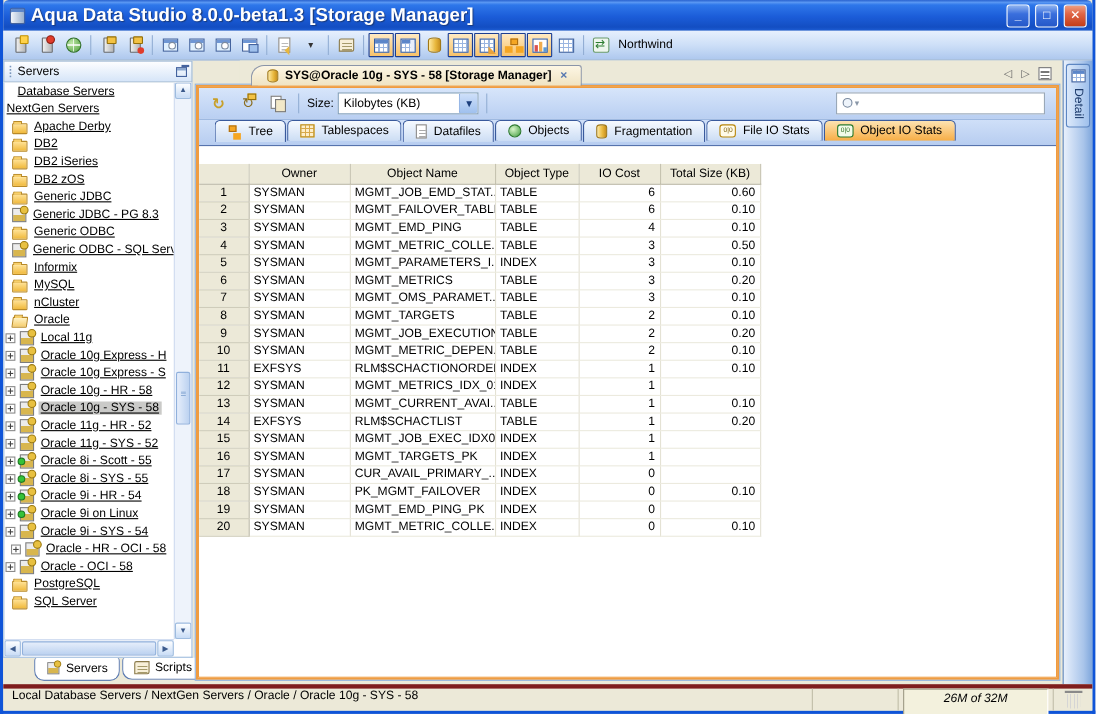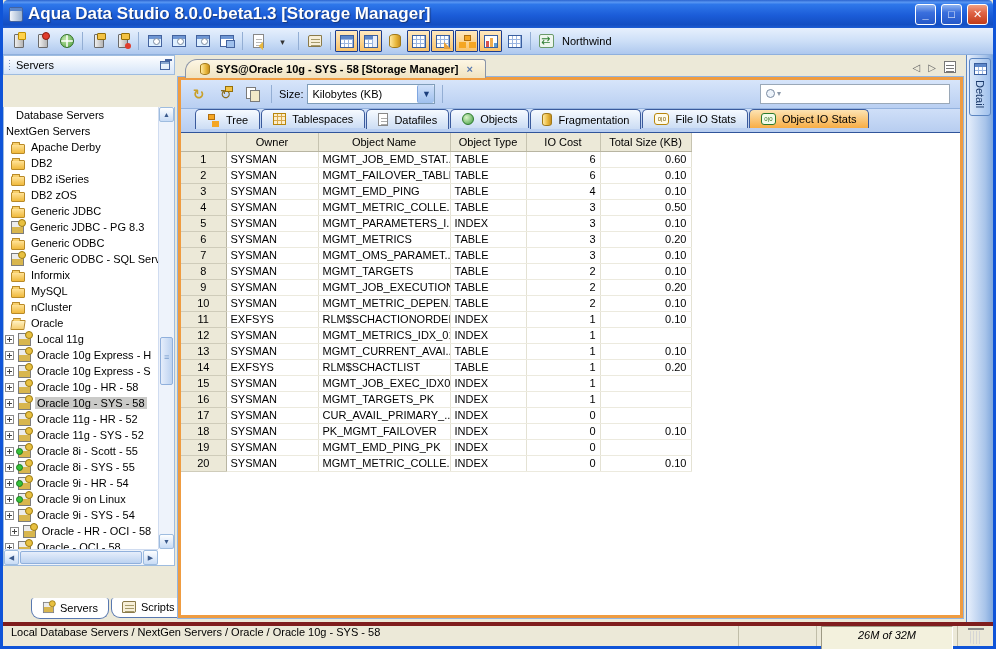--- a/index.html
+++ b/index.html
@@ -138,48 +138,48 @@
     border:1px solid #a07818; border-radius:4px/3px; }
   .i-tab-badge-gold,.i-tab-badge-green { width:15px; height:12px; border:1px solid #b8860b; border-radius:3px;
     background:#fffbe8; font-size:6px; line-height:10px; text-align:center; color:#7a5a00; }
   .i-tab-badge-gold::after,.i-tab-badge-green::after { content:"0|0"; }
   .i-tab-badge-green { border-color:#2c7a2c; color:#2c6a1c; background:#f2fbe8; }
 
   
   .content { flex:1; display:flex; min-height:0; }
 
   
-  .sidebar { width:172px; flex:none; display:flex; flex-direction:column; background:#ece9d8;gap:32px; }
+  .sidebar { width:172px; flex:none; display:flex; flex-direction:column; background:#ece9d8; }
   .sidebar-header { height:20px; flex:none; display:flex; align-items:center; gap:5px; padding:0 4px;
     background:linear-gradient(#fdfeff,#d6e5f8); border:1px solid #9ebcdf; }
   .grip { width:3px; height:12px; background-image:radial-gradient(#7a96bc 1px,transparent 1px); background-size:3px 3px; }
   .float-icon { margin-left:auto; width:10px; height:9px; border:1px solid #44639e; box-shadow:inset 0 2px 0 #8aa8d0; position:relative; }
   .float-icon::before { content:""; position:absolute; right:-3px; top:-3px; width:7px; height:2px; background:#44639e; }
   .tree-wrap { flex:1; position:relative; background:#fff; border:1px solid #9ebcdf; border-top:none; overflow:hidden; }
   .tree-scrollarea { position:absolute; left:0; top:0; right:16px; bottom:16px; overflow:hidden; }
   .tree-item { height:16px; display:flex; align-items:center; gap:4px; white-space:nowrap; cursor:default; }
-  .tree-item .lbl { padding:0 2px; }
+  .tree-item .lbl { padding:0 2px;text-decoration:underline; }
   .tree-item.selected .lbl { background:#cacac8; }
   .vscroll { position:absolute; right:0; top:0; bottom:16px; width:16px; background:#eef3fb; border-left:1px solid #d0dcf0; }
   .hscroll { position:absolute; left:0; right:16px; bottom:0; height:16px; background:#eef3fb; border-top:1px solid #d0dcf0; display:flex; }
   .sbtn { width:15px; height:15px; flex:none; background:linear-gradient(#fdfeff,#c8dcf6); border:1px solid #9ebcdf;
     border-radius:2px; font-size:7px; color:#3b5a8c; display:flex; align-items:center; justify-content:center; }
   .vthumb { position:absolute; left:1px; right:1px; top:52%; height:48px;
     background:linear-gradient(90deg,#e6eefb,#bcd2f0); border:1px solid #90b0dc; border-radius:2px; }
   .vthumb::after { content:"≡"; position:absolute; left:3px; top:14px; font-size:9px; color:#7a9ecd; }
   .hthumb { flex:1; margin:1px 1px; background:linear-gradient(#e6eefb,#bcd2f0); border:1px solid #90b0dc; border-radius:2px; }
   .sidebar-tabs { height:24px; flex:none; display:flex; align-items:flex-start; padding-left:28px; gap:2px;
     background:#ece9d8; }
   .btab { display:flex; align-items:center; gap:5px; padding:3px 10px 4px; background:#fff;
     border:1px solid #5878b0; border-top:none; border-radius:3px 3px 9px 9px; }
   .btab .i-server-gold { transform:scale(.85); }
 
   
   .maincol { flex:1; display:flex; flex-direction:column; min-width:0; }
-  .docstrip { height:22px; flex:none; display:flex; align-items:flex-end; background:#ece9d8; padding-left:10px; }
+  .docstrip { height:22px; flex:none; display:flex; align-items:flex-end; background:#ece9d8; padding-left:10px;margin-left:43px; }
   .doc-tab { display:inline-flex; align-items:center; gap:6px; padding:3px 10px 3px 14px; position:relative; top:1px;
     background:linear-gradient(#fdf6e4,#efe3c2); border:1px solid #8a94a8; border-bottom:none;
     border-radius:12px 3px 0 0; font-weight:bold; }
   .doc-close { color:#5878b0; font-weight:bold; padding:0 2px; }
   .doc-nav { margin-left:auto; display:flex; align-items:center; gap:8px; padding:0 10px 4px 0; color:#666; font-size:10px; }
 
   
   .panel { flex:1; margin:0 3px 4px 3px; border:2px solid #ef9c41; box-shadow:inset 0 0 0 1px #fbd9ab;
     display:flex; flex-direction:column; min-height:0; background:#fff; outline:1px solid #92b4e0; }
   .panel-inner { flex:1; display:flex; flex-direction:column; border:1px solid #ef9c41; min-height:0; }
@@ -552,21 +552,21 @@
                 <span class="ic i-tab-badge-gold"></span>
                 <span>File IO Stats</span>
               </span>
               <span class="tab active">
                 <span class="ic i-tab-badge-green"></span>
                 <span>Object IO Stats</span>
               </span>
             </div>
 
           <div class="tablearea">
-            <table class="otable" id="object-table" style="width: 510px;">
+            <table class="otable" id="object-table" style="width: 510px; margin-top: 16px;">
                 <colgroup>
                   <col style="width: 45px;">
                   <col style="width: 92px;">
                   <col style="width: 132px;">
                   <col style="width: 76px;">
                   <col style="width: 74px;">
                   <col style="width: 91px;">
                 </colgroup>
                 <thead>
                   <tr>

